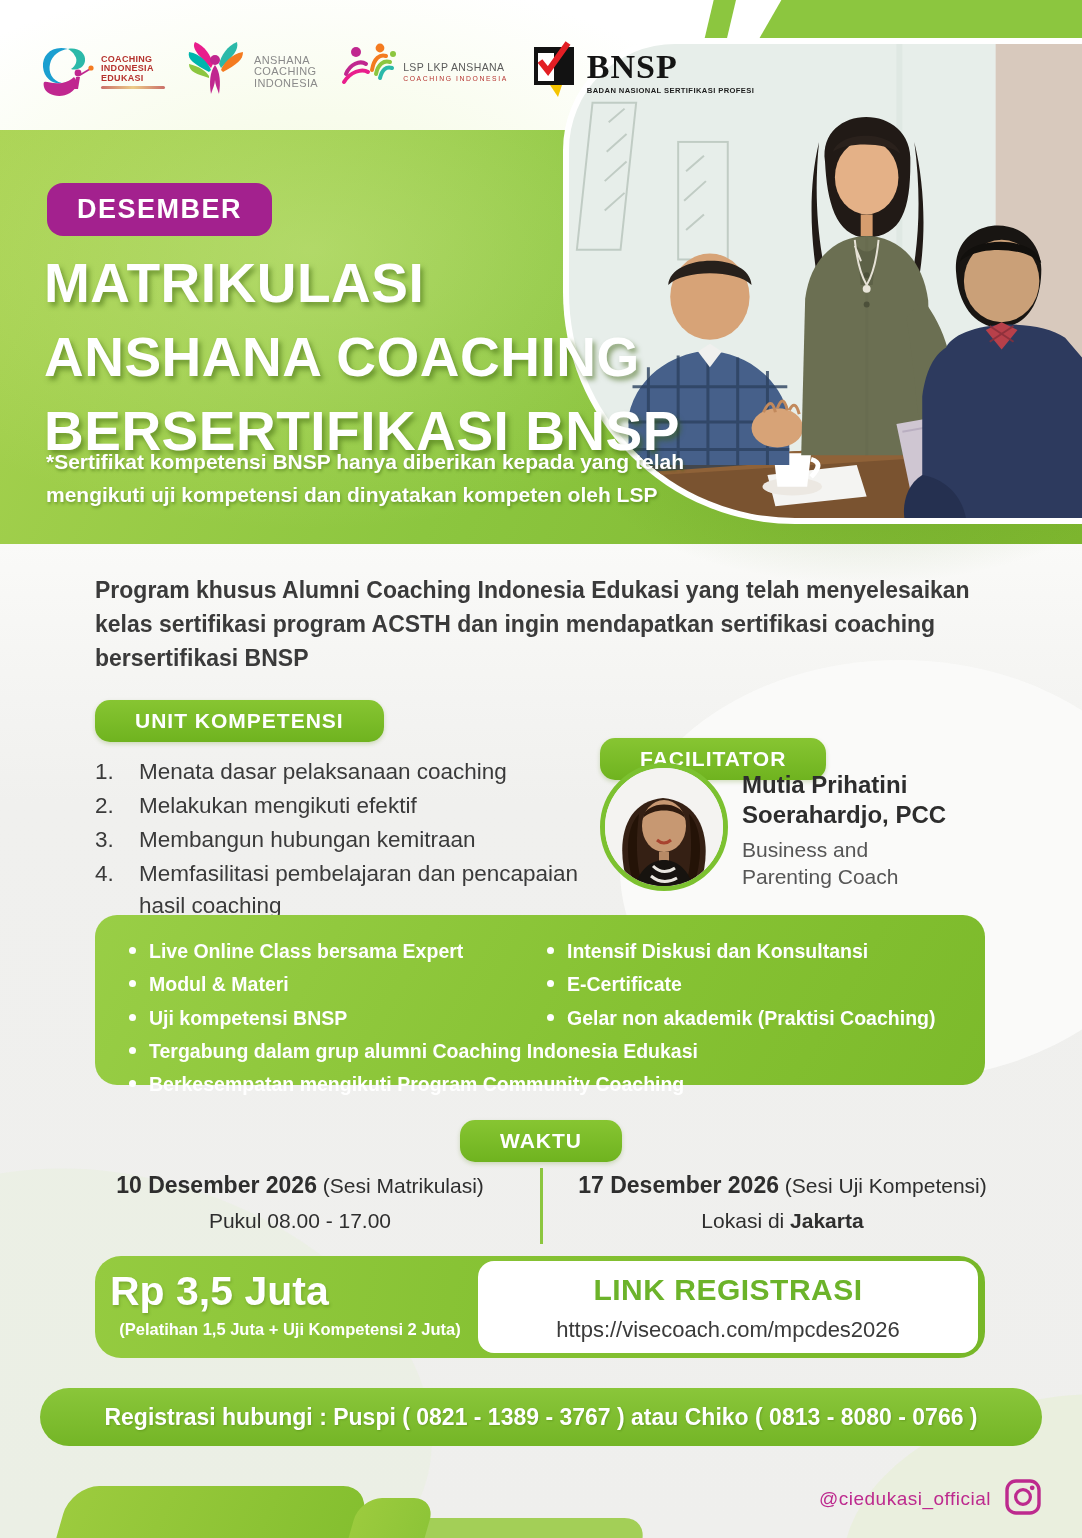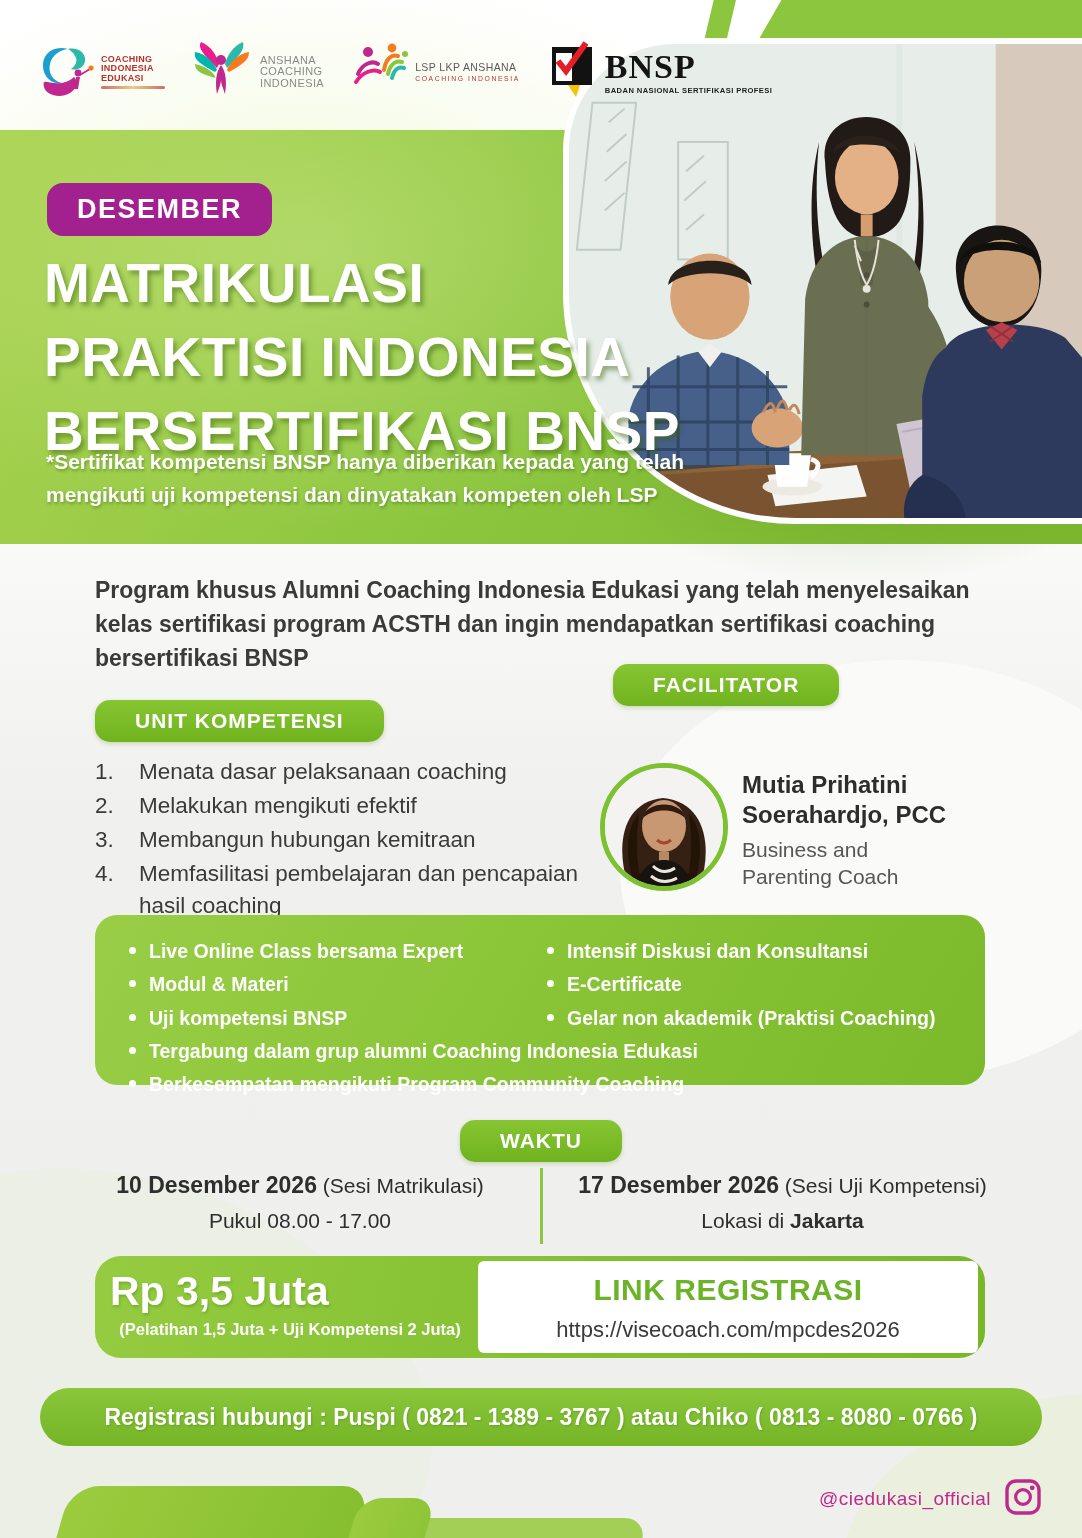--- a/index.html
+++ b/index.html
@@ -11,21 +11,21 @@
   }
   
   .body-bg{position:absolute;left:0;top:543px;width:1082px;height:995px;
     background:linear-gradient(#fafaf8 0px,#f0f0ee 260px,#efefed 100%);}
   .blob{position:absolute;border-radius:50%;}
   .blob-left{left:-180px;top:1180px;width:620px;height:420px;background:#e9efe1;opacity:.7;transform:rotate(18deg);}
   .blob-right{left:840px;top:1400px;width:420px;height:260px;background:#e8efda;opacity:.8;transform:rotate(-14deg);}
   .blob-mid{left:620px;top:660px;width:560px;height:420px;background:#fbfbfa;opacity:.9;}
 
   
-  .logos{position:absolute;left:38px;top:34px;height:76px;display:flex;align-items:center;gap:26px;z-index:6;}
+  .logos{position:absolute;left:38px;top:34px;height:76px;display:flex;align-items:center;gap:20px;z-index:6;}
   .logo{display:flex;align-items:center;gap:7px;}
   .logo-txt{display:flex;flex-direction:column;line-height:1.05;}
   .logo-cie .logo-txt span{font-size:9px;font-weight:bold;color:#b5322e;letter-spacing:.3px;}
   .logo-cie .tagbar{margin-top:3px;height:3px;width:64px;background:linear-gradient(90deg,#b5322e,#e5b65a,#b5322e);border-radius:2px;opacity:.7;}
   .logo-ans .logo-txt span{font-size:11px;color:#8a8a8a;letter-spacing:.4px;}
   .logo-lsp .logo-txt .l1{font-size:10.5px;color:#5b5b5b;letter-spacing:.4px;}
   .logo-lsp .logo-txt .l2{font-size:6.8px;color:#b5322e;letter-spacing:1.6px;margin-top:2px;}
   .logo-bnsp .bnsp-word{font-family:"Liberation Serif", serif;font-weight:bold;font-size:34px;color:#141414;letter-spacing:1px;line-height:1;}
   .logo-bnsp .bnsp-sub{font-size:7.6px;font-weight:bold;color:#1d1d1d;letter-spacing:.4px;margin-top:3px;}
 
@@ -57,21 +57,21 @@
 
   
   .description{position:absolute;left:95px;top:573px;width:885px;z-index:4;
     font-size:23px;font-weight:bold;color:#3a3a3a;line-height:1.48;}
 
   
   .pill{position:absolute;z-index:4;color:#fff;font-weight:800;font-size:21px;letter-spacing:1px;
     padding:9px 40px;border-radius:15px;background:linear-gradient(#87c532,#6fb31f);
     box-shadow:0 2px 4px rgba(90,140,20,.25);}
   .pill-unit{left:95px;top:700px;}
-  .pill-fac{left:600px;top:664px;margin-left:13px;}
+  .pill-fac{left:600px;top:738px;}
   .pill-waktu{left:50%;transform:translateX(-50%);top:1120px;}
 
   
   .unit-list{position:absolute;left:95px;top:756px;width:490px;z-index:4;
     font-size:22.5px;color:#3a3a3a;line-height:1.42;counter-reset:uli;}
   .unit-list .u-item{display:flex;counter-increment:uli;margin-bottom:2px;}
   .unit-list .u-item::before{content:counter(uli) ".";width:44px;flex:none;}
 
   
   .fac-photo{position:absolute;left:600px;top:763px;width:118px;height:118px;z-index:4;
@@ -101,21 +101,21 @@
   .date-line2 .d-bold{font-weight:800;}
 
   
   .price-box{position:absolute;left:95px;top:1256px;width:890px;height:102px;z-index:4;
     border-radius:26px;background:linear-gradient(100deg,#95cb40 0%,#83c031 55%,#77b728 100%);}
   .price-main{position:absolute;left:110px;top:1268px;width:360px;text-align:left;z-index:5;
     color:#fff;font-weight:800;font-size:41px;text-shadow:1px 2px 3px rgba(60,100,10,.3);}
   .price-detail{position:absolute;left:100px;top:1320px;width:380px;text-align:center;z-index:5;
     color:#fff;font-weight:bold;font-size:16.5px;}
   .reg-card{position:absolute;left:478px;top:1261px;width:500px;height:92px;z-index:5;
-    background:#fff;border-radius:6px;text-align:center;}
+    background:#fff;border-radius:16px;text-align:center;}
   .reg-title{margin-top:12px;color:#6cb32a;font-weight:800;font-size:30px;letter-spacing:.5px;}
   .reg-url{margin-top:10px;color:#3a3a3a;font-size:22px;}
 
   
   .contact-bar{position:absolute;left:40px;top:1388px;width:1002px;height:58px;z-index:4;
     border-radius:29px;background:linear-gradient(#8ac63a,#74b526);display:flex;align-items:center;justify-content:center;
     color:#fff;font-weight:bold;font-size:23px;text-shadow:1px 1px 2px rgba(60,100,10,.3);}
 
   
   .social{position:absolute;right:40px;top:1478px;z-index:5;display:flex;align-items:center;gap:13px;}
@@ -290,21 +290,21 @@
           </g>
           <path d="M356 440 C340 450 336 470 338 484 L400 484 C396 462 380 444 356 440 Z" fill="#253050"></path>
         </g>
       </svg>
     </div>
   </div>
 
   <div class="month-badge">DESEMBER</div>
   <div class="main-title">
     <div>MATRIKULASI</div>
-    <div>PRAKTISI INDONESIA</div>
+    <div>ANSHANA COACHING</div>
     <div>BERSERTIFIKASI BNSP</div>
   </div>
   <div class="disclaimer">
     <div>*Sertifikat kompetensi BNSP hanya diberikan kepada yang telah</div>
     <div>mengikuti uji kompetensi dan dinyatakan kompeten oleh LSP</div>
   </div>
 
   <div class="description">Program khusus Alumni Coaching Indonesia Edukasi yang telah menyelesaikan kelas sertifikasi program ACSTH dan ingin mendapatkan sertifikasi coaching bersertifikasi BNSP</div>
 
   <div class="pill pill-unit">UNIT KOMPETENSI</div>

